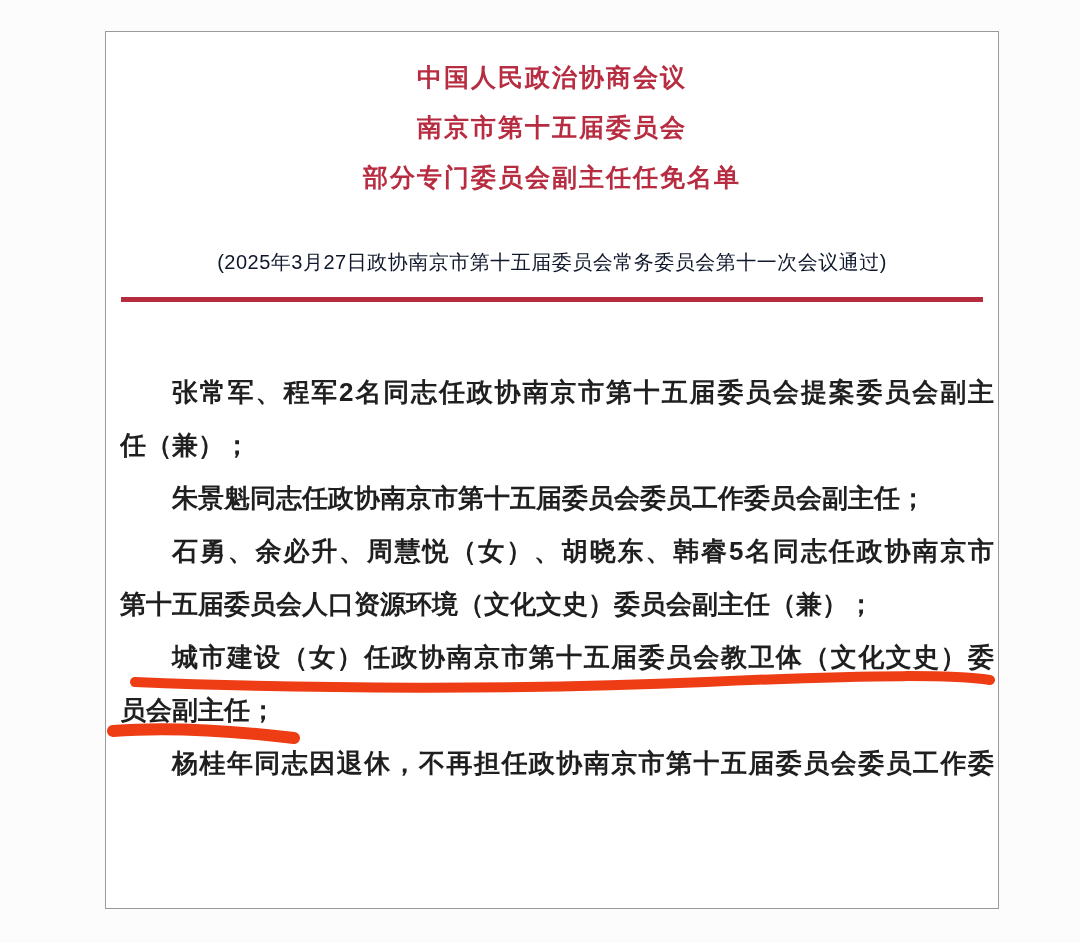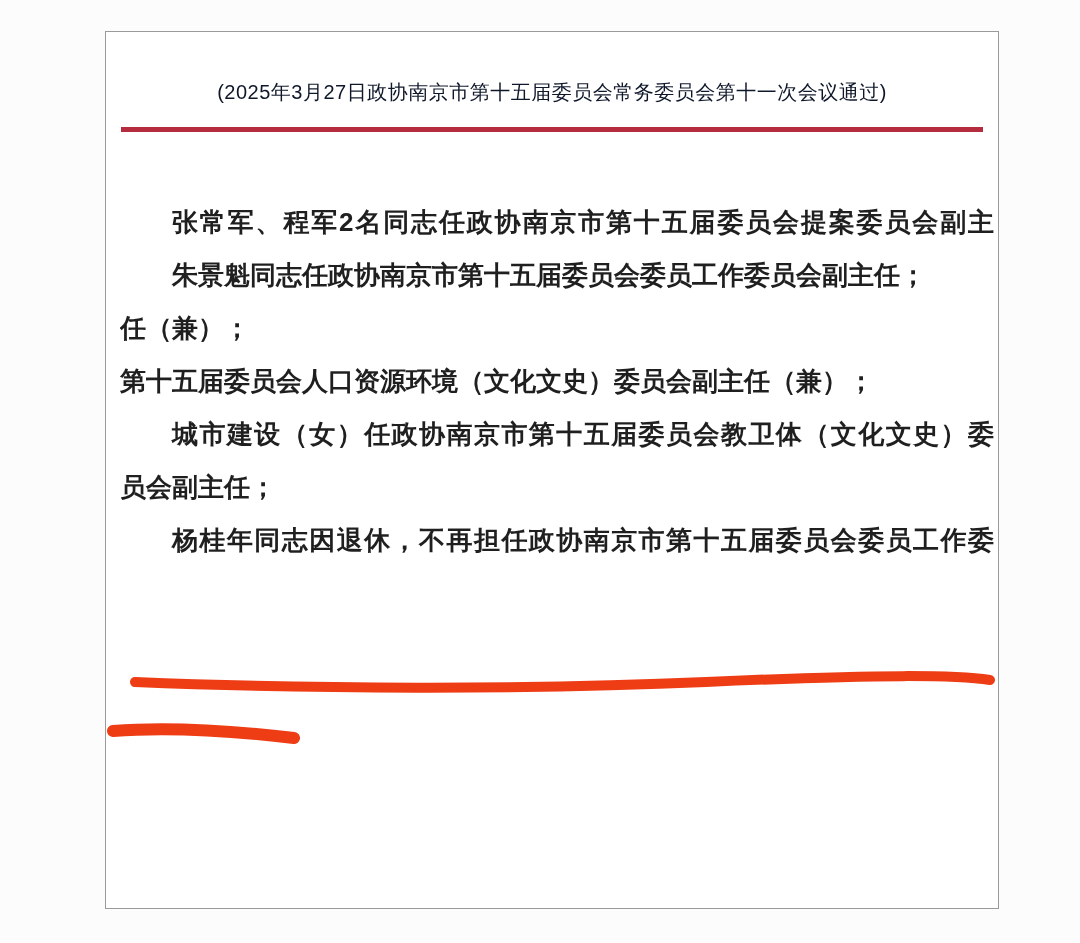--- a/index.html
+++ b/index.html
@@ -73,29 +73,35 @@
     left:0;top:0;
     width:892px;height:876px;
     pointer-events:none;
   }
 </style>
 </head>
 <body>
 
 <div class="page">
 
+  <div class="title-block">
+    <div class="title-line">中国人民政治协商会议</div>
+    <div class="title-line">南京市第十五届委员会</div>
+    <div class="title-line">部分专门委员会副主任任免名单</div>
+  </div>
 
   <div class="subtitle">(2025年3月27日政协南京市第十五届委员会常务委员会第十一次会议通过)</div>
 
   <div class="divider"></div>
 
   <div class="body-block">
     <div class="bline indent justify">张常军、程军2名同志任政协南京市第十五届委员会提案委员会副主</div>
+    <div class="bline">任（兼）；</div>
     <div class="bline indent">朱景魁同志任政协南京市第十五届委员会委员工作委员会副主任；</div>
-    <div class="bline">任（兼）；</div>
+    <div class="bline indent justify">石勇、余必升、周慧悦（女）、胡晓东、韩睿5名同志任政协南京市</div>
     <div class="bline">第十五届委员会人口资源环境（文化文史）委员会副主任（兼）；</div>
     <div class="bline indent justify">城市建设（女）任政协南京市第十五届委员会教卫体（文化文史）委</div>
     <div class="bline">员会副主任；</div>
     <div class="bline indent justify">杨桂年同志因退休，不再担任政协南京市第十五届委员会委员工作委</div>
   </div>
 
   <svg class="marker-overlay" viewBox="0 0 892 876" xmlns="http://www.w3.org/2000/svg">
     <path d="M 29 650 C 200 657, 420 658, 600 650 S 850 643, 884 648" fill="none" style="stroke:var(--marker-red,#ee3c14)" stroke-width="10" stroke-linecap="round"></path>
     <path d="M 7 699 C 60 695, 120 698, 188 706" fill="none" style="stroke:var(--marker-red,#ee3c14)" stroke-width="12" stroke-linecap="round"></path>
   </svg>

